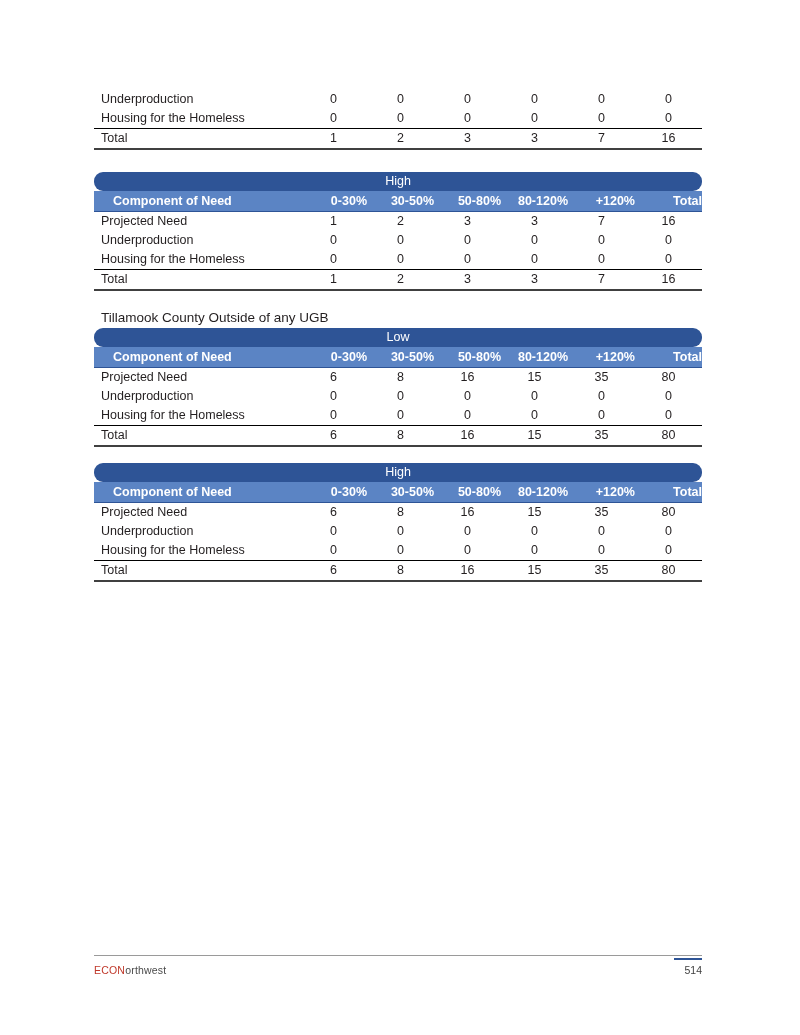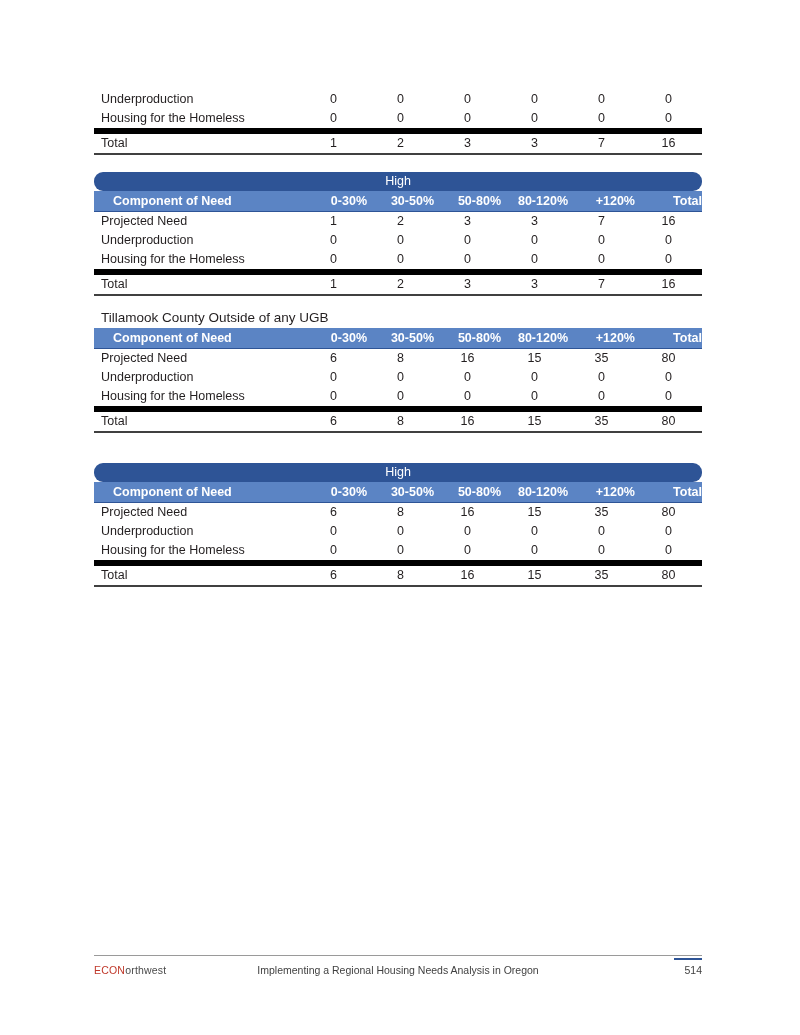--- a/index.html
+++ b/index.html
@@ -70,21 +70,21 @@
 
   .row td {
     height: 19px;
     line-height: 19px;
     font-size: 12.5px;
     color: #231f20;
   }
   .row td.lbl { padding-left: 7px; text-align: left; }
   .row td.num { text-align: center; }
 
-  .row.ruled td { border-bottom: 6px solid #000000; }
+  .row.ruled td { border-bottom: 1px solid #000000; }
   .row.total td {
     border-bottom: 2px solid #404040;
   }
 
   .section-title {
     position: absolute;
     left: 101px;
     font-size: 13.5px;
     font-weight: normal;
     color: #231f20;
@@ -253,20 +253,23 @@
     <colgroup>
       <col class="c-label">
         <col class="c-num">
         <col class="c-num">
         <col class="c-num">
         <col class="c-num">
         <col class="c-num">
         <col class="c-num">
     </colgroup>
     <tbody>
+      <tr>
+        <td class="band-title" colspan="7">Low</td>
+      </tr>
       <tr class="band-head">
         <td class="lbl">Component of Need</td>
         <td class="num">0-30%</td>
         <td class="num">30-50%</td>
         <td class="num">50-80%</td>
         <td class="num">80-120%</td>
         <td class="num">+120%</td>
         <td class="num">Total</td>
       </tr>
       <tr class="row">
@@ -367,17 +370,16 @@
         <td class="num">35</td>
         <td class="num">80</td>
       </tr>
     </tbody>
   </table>
 
   <div class="footer-rule"></div>
   <div class="footer">
     <div class="footer-accent"></div>
     <div class="logo"><span class="econ">ECON</span><span class="northwest">orthwest</span></div>
-    <div class="center">Implementing a Regional Housing Needs Analysis in Oregon</div>
     <div class="pageno">514</div>
   </div>
 
 </div>
 
 </body></html>

